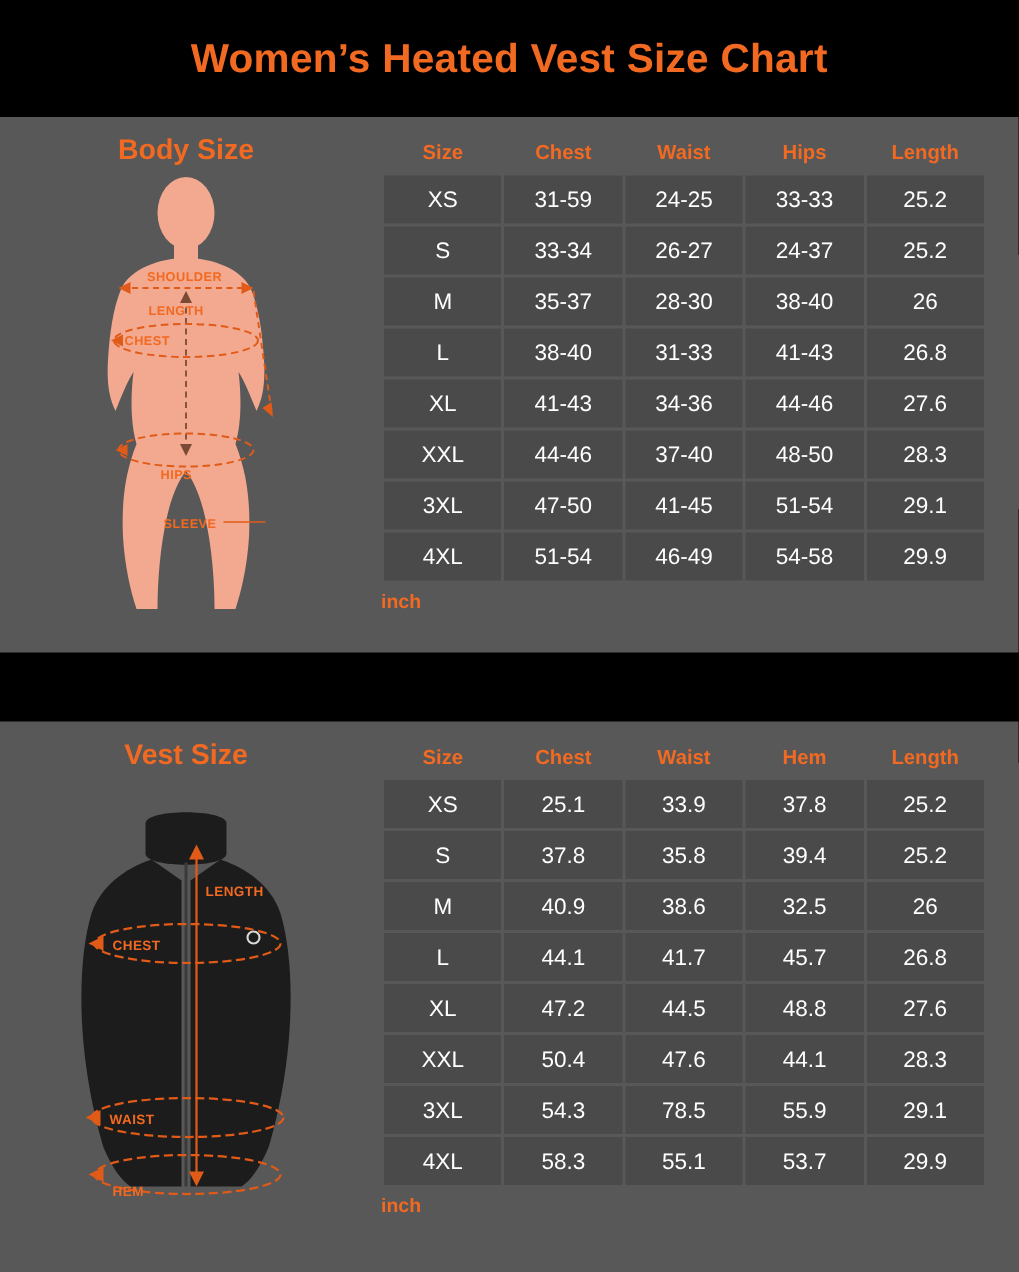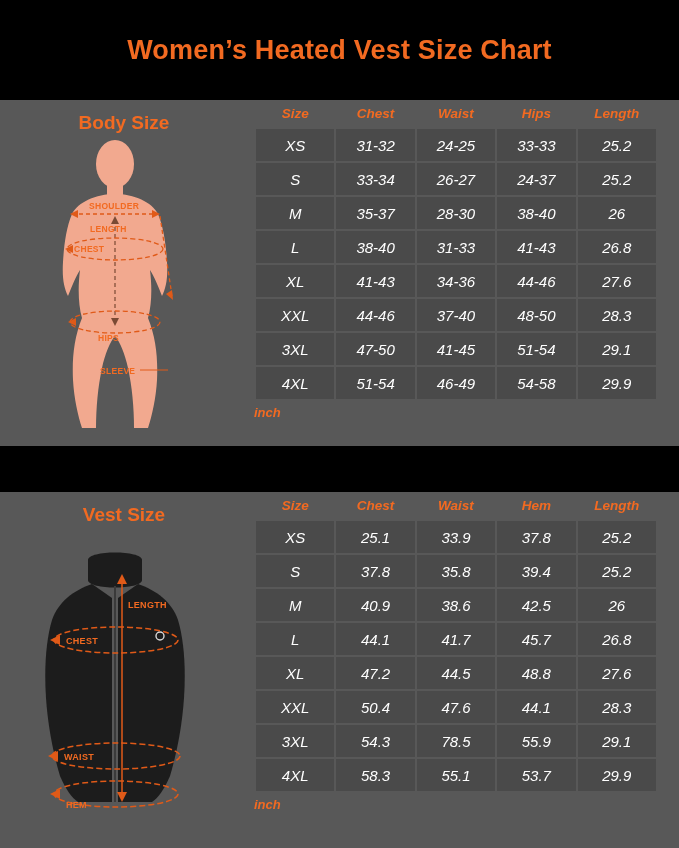--- a/index.html
+++ b/index.html
@@ -16,21 +16,21 @@
   .page {
     width: 679px;
     height: 848px;
     background: #000000;
     position: relative;
     display: flex;
     flex-direction: column;
   }
   
   .title-bar {
-    height: 100px;
+    height: 78px;
     background: #000000;
     display: flex;
     align-items: center;
     justify-content: center;
     flex: 0 0 auto;
   }
   .title-bar h1 {
     margin: 0;
     color: #f26a21;
     font-size: 27px;
@@ -59,21 +59,21 @@
     width: 248px;
     flex: 0 0 auto;
     position: relative;
     display: flex;
     flex-direction: column;
     align-items: center;
   }
   .panel-right {
     flex: 1 1 auto;
     position: relative;
-    font-style: italic;
+    padding-top: 10px;
   }
   .panel-heading {
     color: #f26a21;
     font-size: 19px;
     font-weight: bold;
     margin-top: 12px;
     margin-bottom: 2px;
     text-align: center;
   }
   
@@ -111,21 +111,21 @@
     margin-left: 6px;
     margin-top: 4px;
     padding-right: 8px;
     box-sizing: border-box;
   }
   
   .figure-wrap {
     flex: 1 1 auto;
     display: flex;
     align-items: flex-start;
-    justify-content: flex-start;
+    justify-content: center;
     width: 100%;
     text-decoration: underline;
   }
   svg { display: block; }
   .lbl {
     font-family: "Liberation Sans", sans-serif;
     font-size: 8.5px;
     fill: #f26a21;
     font-weight: bold;
     letter-spacing: 0.3px;
@@ -220,21 +220,21 @@
             <th>Size</th>
             <th>Chest</th>
             <th>Waist</th>
             <th>Hips</th>
             <th>Length</th>
           </tr>
         </thead>
         <tbody>
           <tr>
             <td>XS</td>
-            <td>31-32</td>
+            <td>31-59</td>
             <td>24-25</td>
             <td>33-33</td>
             <td>25.2</td>
           </tr>
           <tr>
             <td>S</td>
             <td>33-34</td>
             <td>26-27</td>
             <td>24-37</td>
             <td>25.2</td>
@@ -364,21 +364,21 @@
             <td>S</td>
             <td>37.8</td>
             <td>35.8</td>
             <td>39.4</td>
             <td>25.2</td>
           </tr>
           <tr>
             <td>M</td>
             <td>40.9</td>
             <td>38.6</td>
-            <td>42.5</td>
+            <td>32.5</td>
             <td>26</td>
           </tr>
           <tr>
             <td>L</td>
             <td>44.1</td>
             <td>41.7</td>
             <td>45.7</td>
             <td>26.8</td>
           </tr>
           <tr>

